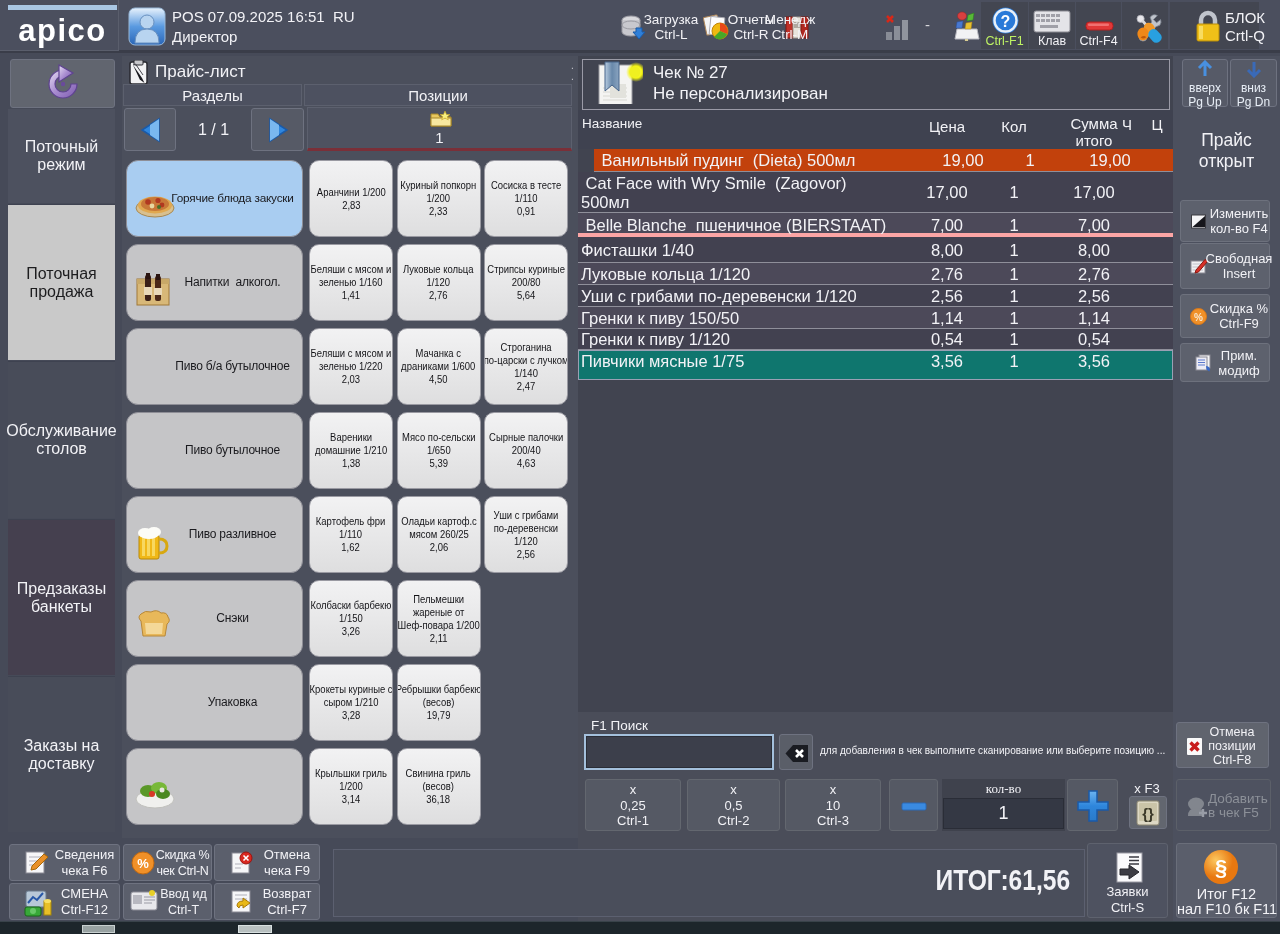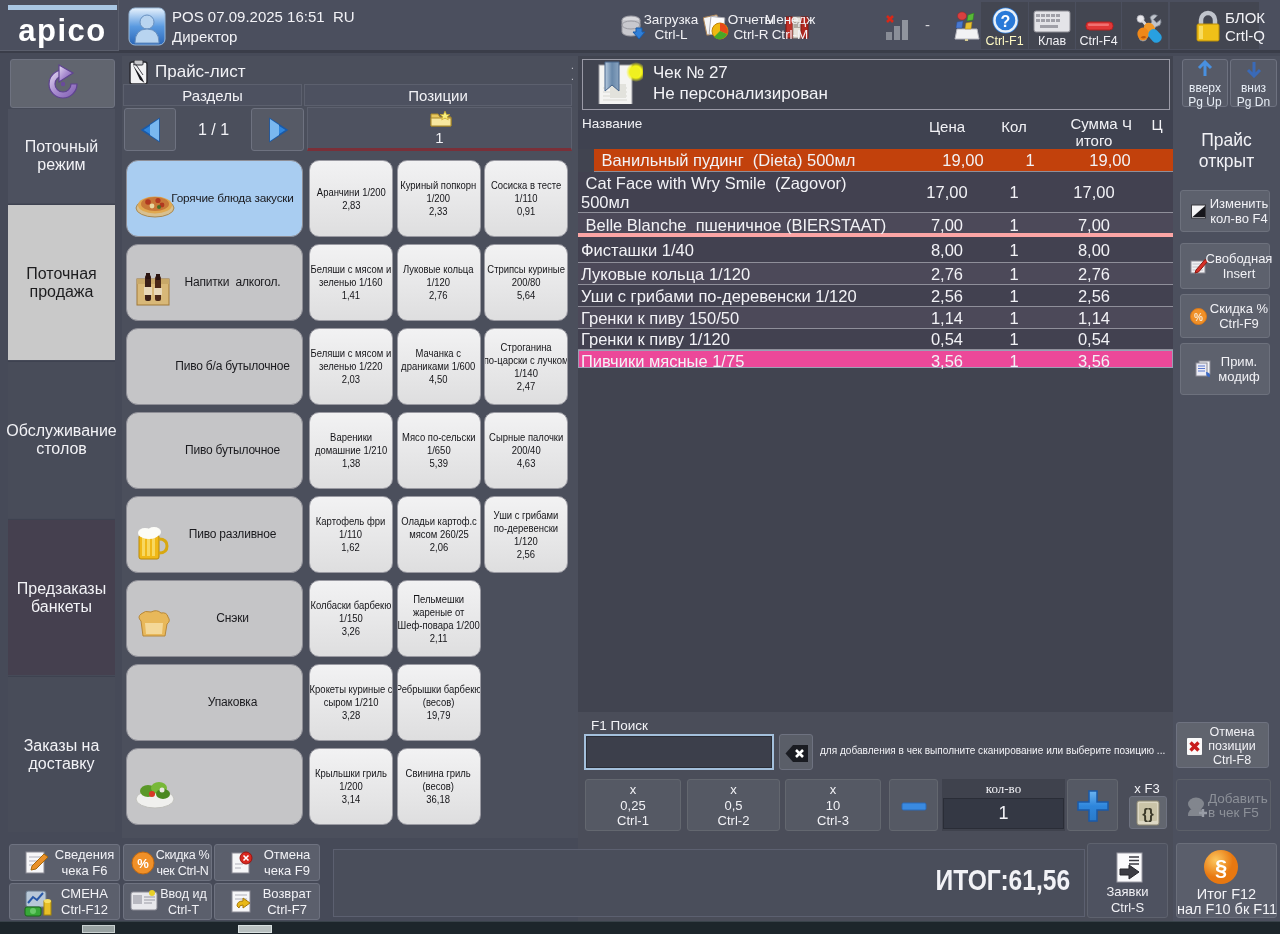--- a/index.html
+++ b/index.html
@@ -77,21 +77,21 @@
   <div class="abs" style="left:981px;top:2px;width:47px;height:47px;background:#434651;"></div>
   <div class="abs" style="left:1029px;top:2px;width:46px;height:47px;background:#434651;"></div>
   <div class="abs" style="left:1076px;top:2px;width:45px;height:47px;background:#434651;"></div>
   <div class="abs" style="left:1122px;top:2px;width:46px;height:47px;background:#434651;"></div>
   <div class="abs" style="left:1170px;top:2px;width:89px;height:47px;background:#434651;"></div>
   <svg class="abs" style="left:991px;top:6px;" width="29" height="29">
     <circle cx="14.5" cy="14.5" r="13" fill="#2a7ad8"></circle>
     <circle cx="14.5" cy="14.5" r="11" fill="none" stroke="#e8f0f8" stroke-width="2.4"></circle>
     <text x="14.5" y="20.5" font-size="16" font-weight="bold" fill="#fff" text-anchor="middle">?</text>
   </svg>
-  <div class="abs" style="left:981px;top:34px;width:47px;font-size:12.5px;color:#fef9c3;text-align:center;">Ctrl-F1</div>
+  <div class="abs" style="left:981px;top:34px;width:47px;font-size:12.5px;color:#bef264;text-align:center;">Ctrl-F1</div>
     <svg class="abs" style="left:1033px;top:10px;" width="38" height="23">
     <rect x="1" y="1" width="36" height="21" rx="2" fill="#e4e4e8" stroke="#8a8a92"></rect>
     <g fill="#a0a0a8">
         <rect x="3" y="4" width="4" height="3"></rect>
         <rect x="8" y="4" width="4" height="3"></rect>
         <rect x="13" y="4" width="4" height="3"></rect>
         <rect x="18" y="4" width="4" height="3"></rect>
         <rect x="23" y="4" width="4" height="3"></rect>
         <rect x="3" y="9" width="4" height="3"></rect>
         <rect x="8" y="9" width="4" height="3"></rect>
@@ -407,21 +407,21 @@
         <div style="position:absolute;left:339px;top:0;height:22px;width:60px;display:flex;align-items:center;justify-content:center;font-size:16.5px;">1,14</div>
         <div style="position:absolute;left:406px;top:0;height:22px;width:60px;display:flex;align-items:center;justify-content:center;font-size:16.5px;">1</div>
         <div style="position:absolute;left:486px;top:0;height:22px;width:60px;display:flex;align-items:center;justify-content:center;font-size:16.5px;">1,14</div>
       </div>
       <div class="abs" style="left:0;top:180px;width:595px;height:21px;background:#424150;border-bottom:1px solid #8f8f9a;">
         <div style="position:absolute;left:3px;top:0;height:21px;display:flex;align-items:center;font-size:16.5px;line-height:19px;">Гренки к пиву 1/120</div>
         <div style="position:absolute;left:339px;top:0;height:21px;width:60px;display:flex;align-items:center;justify-content:center;font-size:16.5px;">0,54</div>
         <div style="position:absolute;left:406px;top:0;height:21px;width:60px;display:flex;align-items:center;justify-content:center;font-size:16.5px;">1</div>
         <div style="position:absolute;left:486px;top:0;height:21px;width:60px;display:flex;align-items:center;justify-content:center;font-size:16.5px;">0,54</div>
       </div>
-      <div class="abs" style="left:0;top:201px;width:595px;height:18px;background:#ec4899;border-bottom:1px solid #8f8f9a;outline:1px solid #9aa0b4;outline-offset:-1px;">
+      <div class="abs" style="left:0;top:201px;width:595px;height:30px;background:#0f766e;border-bottom:1px solid #8f8f9a;outline:1px solid #9aa0b4;outline-offset:-1px;">
         <div style="position:absolute;left:3px;top:0;height:22px;display:flex;align-items:center;font-size:16.5px;line-height:19px;">Пивчики мясные 1/75</div>
         <div style="position:absolute;left:339px;top:0;height:22px;width:60px;display:flex;align-items:center;justify-content:center;font-size:16.5px;">3,56</div>
         <div style="position:absolute;left:406px;top:0;height:22px;width:60px;display:flex;align-items:center;justify-content:center;font-size:16.5px;">1</div>
         <div style="position:absolute;left:486px;top:0;height:22px;width:60px;display:flex;align-items:center;justify-content:center;font-size:16.5px;">3,56</div>
       </div>
     </div>
 
   <div class="abs" style="left:0;top:656px;width:595px;height:210px;background:#4a4d59;"></div>
   <div class="abs" style="left:13px;top:662px;font-size:13.5px;">F1 Поиск</div>
   <div class="abs" style="left:6px;top:678px;width:190px;height:36px;border:2px solid #a4c0dc;background:#3c3f4b;box-shadow:inset 0 0 0 1px #2a2d36;"></div>
@@ -473,21 +473,21 @@
 <div class="abs" id="rightcol" style="left:1173px;top:56px;width:107px;height:866px;background:#4c505e;">
   <div class="abs gbtn" style="left:9px;top:3px;width:46px;height:48px;background:#565a67;text-align:center;font-size:12px;color:#e8eef6;">
     <svg width="22" height="18">
         <path d="M11 2 L11 16 M5 8 L11 2 L17 8" fill="none" stroke="#4890e0" stroke-width="3"></path>
       </svg><br>вверх<br>Pg Up</div>
   <div class="abs gbtn" style="left:57px;top:3px;width:47px;height:48px;background:#565a67;text-align:center;font-size:12px;color:#e8eef6;">
     <svg width="22" height="18">
         <path d="M11 2 L11 16 M5 10 L11 16 L17 10" fill="none" stroke="#3a6ab8" stroke-width="3"></path>
       </svg><br>вниз<br>Pg Dn</div>
   <div class="abs" style="left:0;top:74px;width:107px;text-align:center;font-size:17.5px;line-height:21px;">Прайс<br>открыт</div>
-  <div class="abs sbtn" style="top:134px;height:42px;">
+  <div class="abs sbtn" style="top:144px;height:42px;">
     <svg class="sic" width="17" height="17" style="margin-top:-8px">
         <rect x="1.5" y="2" width="14" height="13" fill="#f4f4f6" stroke="#3a3a40"></rect>
         <path d="M2.5 14 L15 3 L15 14 Z" fill="#16161c"></path>
       </svg>
     <div class="stxt">Изменить<br>кол-во F4</div>
     </div>
   <div class="abs sbtn" style="top:187px;height:46px;">
     <svg class="sic" width="19" height="19" style="margin-top:-9px">
         <rect x="1" y="4" width="14" height="12" fill="#f0f0f2" stroke="#8a8a94"></rect>
         <g stroke="#c0c0ca">
@@ -499,21 +499,21 @@
       </svg>
     <div class="stxt">Свободная<br>Insert</div>
     </div>
   <div class="abs sbtn" style="top:238px;height:44px;">
     <svg class="sic" width="17" height="17" style="margin-top:-8px">
         <circle cx="8.5" cy="8.5" r="8" fill="#f09028" stroke="#d87818"></circle>
         <text x="8.5" y="12.5" text-anchor="middle" font-size="10" fill="#f8e8d0" font-weight="bold">%</text>
       </svg>
     <div class="stxt">Скидка %<br>Ctrl-F9</div>
     </div>
-  <div class="abs sbtn" style="top:287px;height:52px;">
+  <div class="abs sbtn" style="top:287px;height:39px;">
     <svg class="sic" width="20" height="20" style="margin-top:-10px;left:12px">
         <rect x="6" y="2" width="11" height="13" fill="#f4f4f6" stroke="#8a8a94"></rect>
         <rect x="3" y="4" width="11" height="13" fill="#ececf6" stroke="#8a8a94"></rect>
         <path d="M5 7 L12 7 M5 9.5 L12 9.5 M5 12 L12 12" stroke="#5a78cc"></path>
         <path d="M13 13 Q18 13.5 16.5 18.5 L13.5 16.5 Z" fill="#3868c8"></path>
       </svg>
     <div class="stxt">Прим.<br>модиф</div>
     </div>
 
   <div class="abs gbtn" style="left:3px;top:666px;width:93px;height:46px;background:#60646e;">

